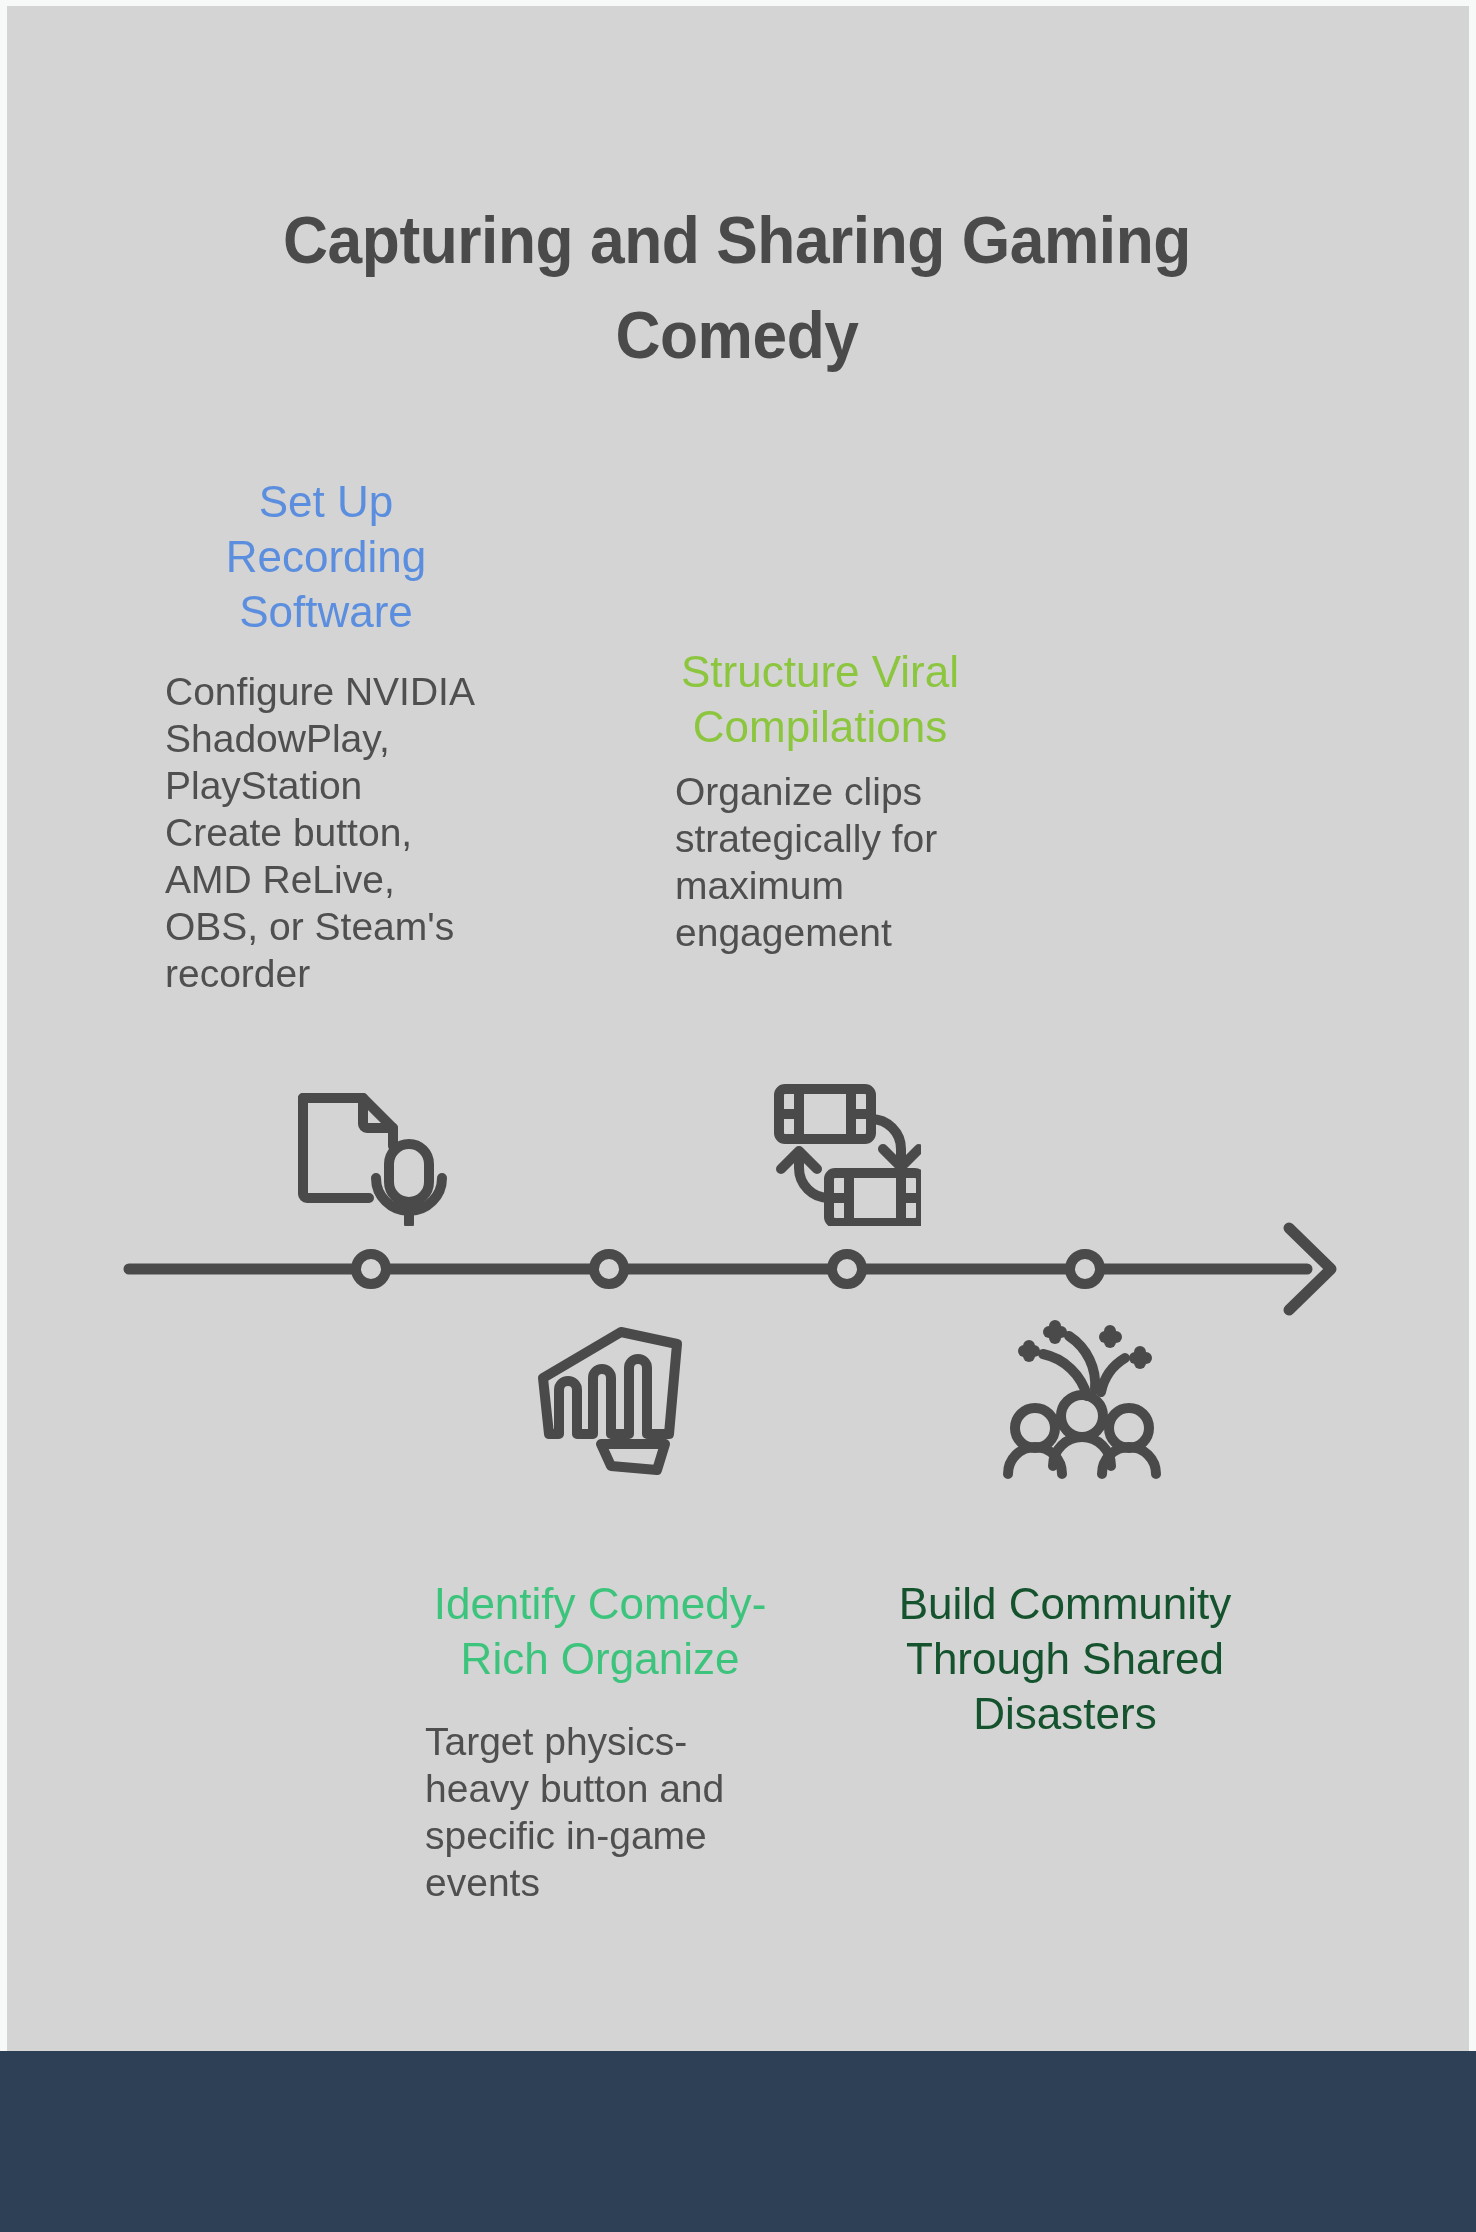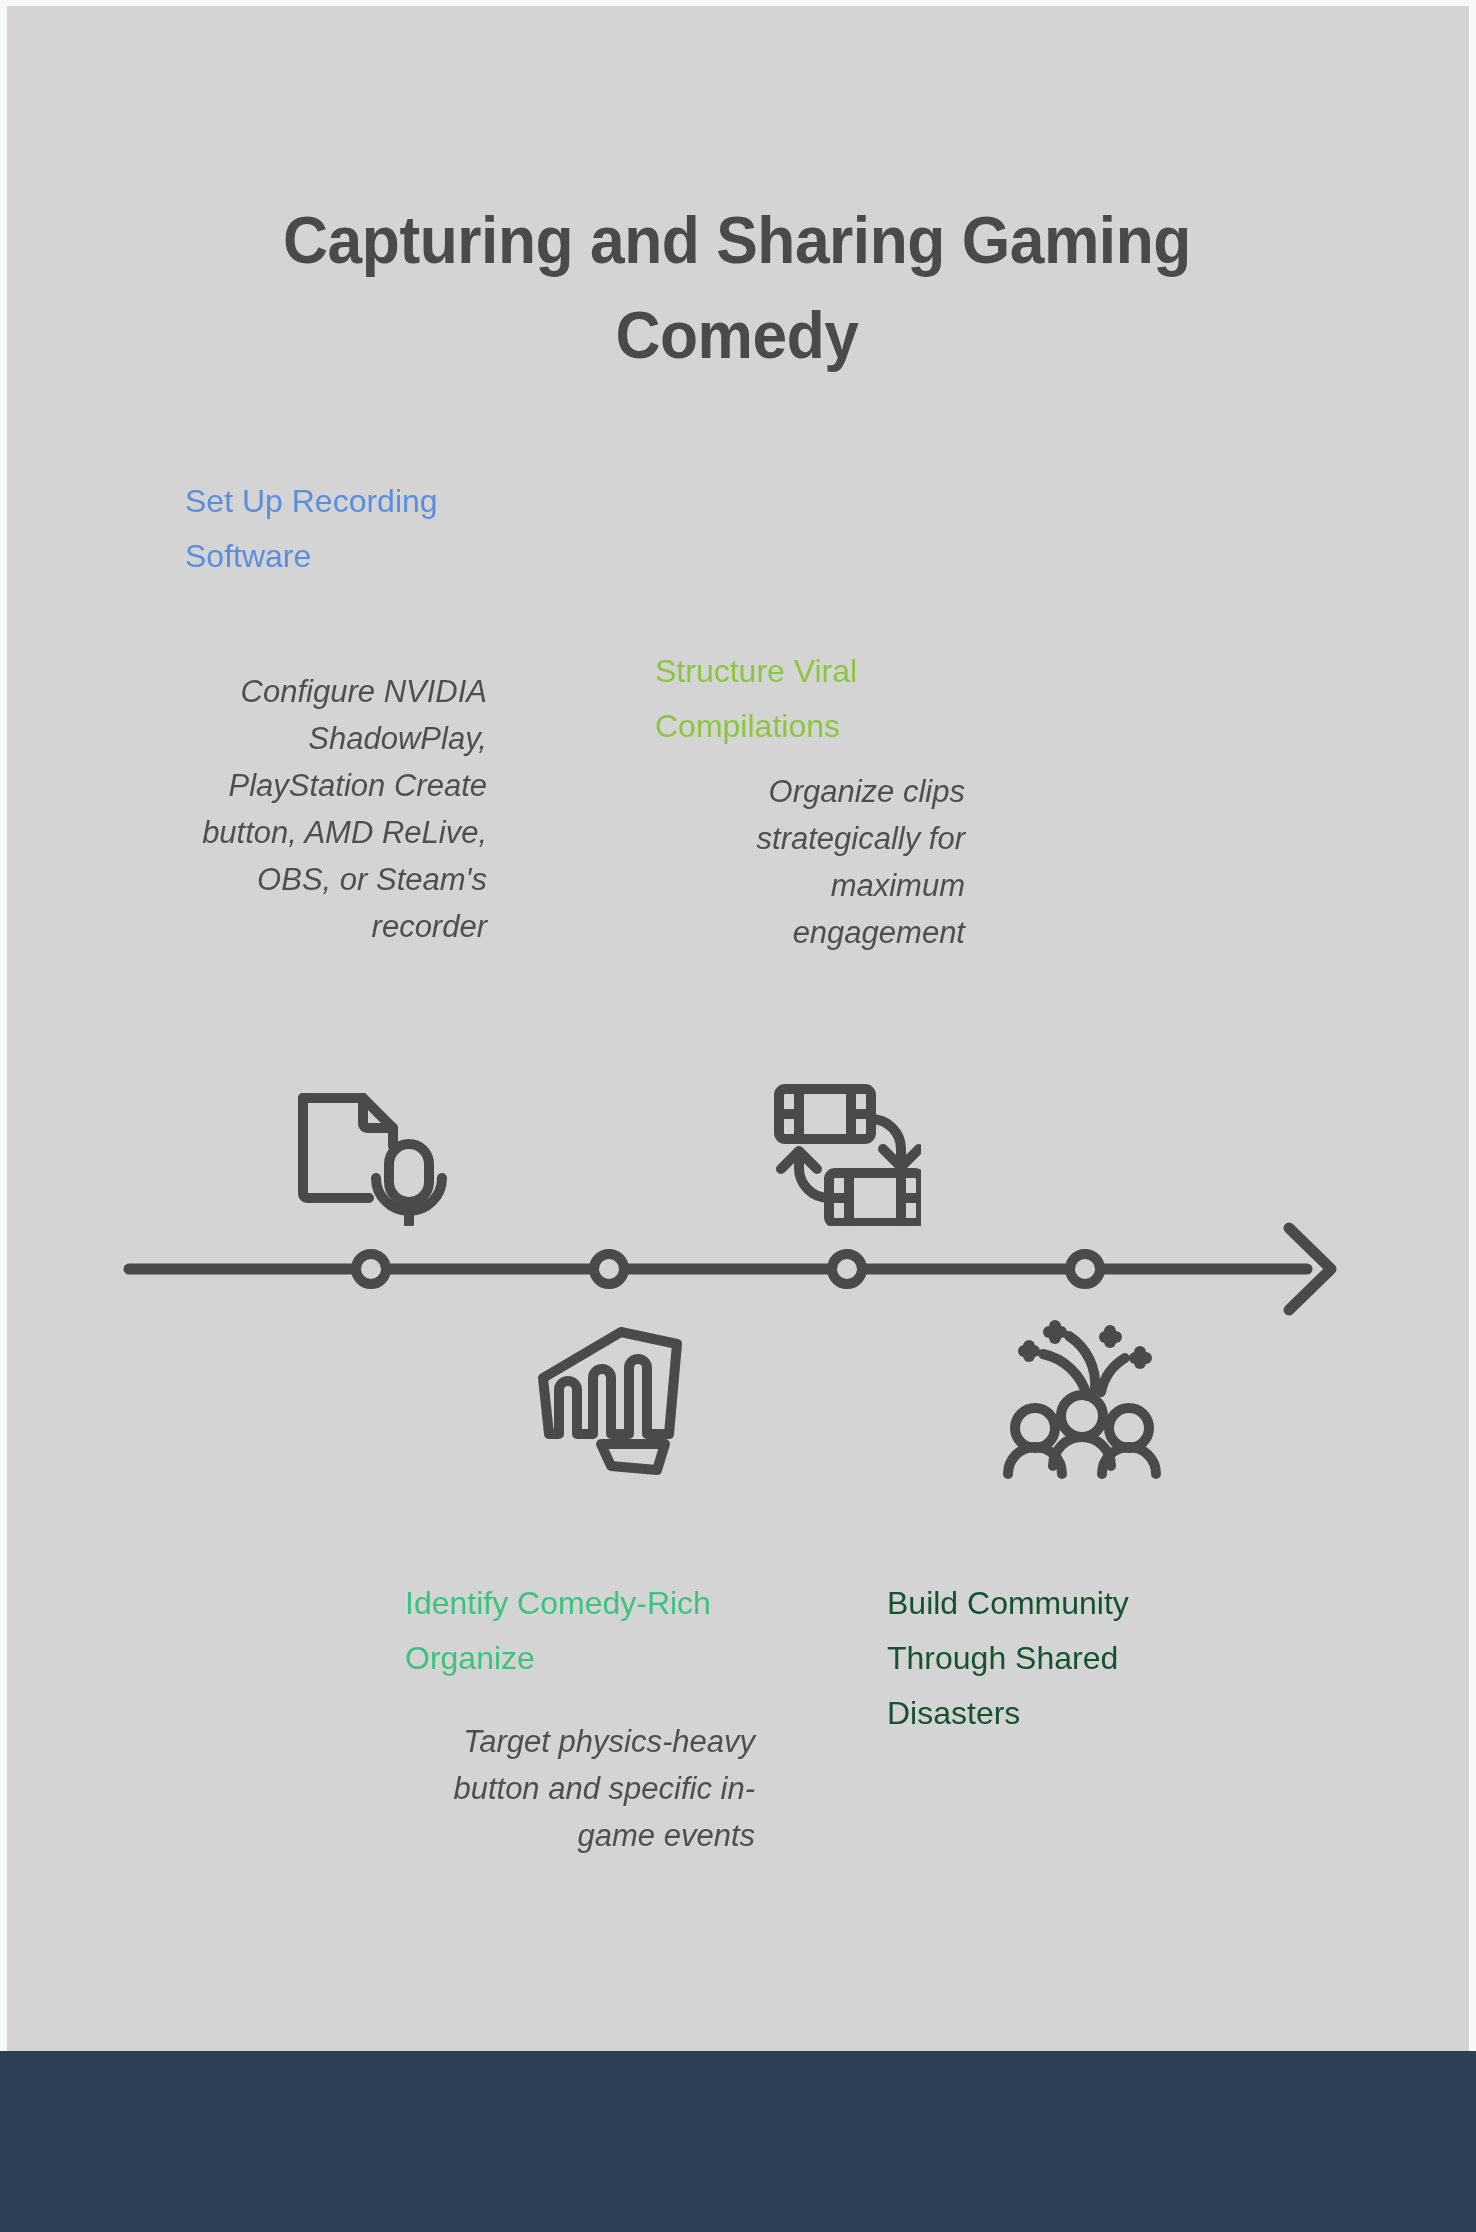--- a/index.html
+++ b/index.html
@@ -38,31 +38,31 @@
     color: #4a4a4a;
     letter-spacing: -0.5px;
     font-family: "Liberation Sans Narrow", "Liberation Sans", sans-serif;
     transform: scaleX(0.93);
     transform-origin: 50% 50%;
   }
 
   
   .stage-heading {
     position: absolute;
-    font-size: 32px;
+    text-align: center;
+    font-size: 44px;
     line-height: 55px;
     font-weight: normal;
   }
   .stage-body {
     position: absolute;
-    text-align: right;
-    font-size: 31px;
+    text-align: left;
+    font-size: 39px;
     line-height: 47px;
     color: #4f4f4f;
-    font-style: italic;
   }
 
   
   #s1-heading { left: 178px; top: 468px;  width: 282px; color: #5b8ede; }
   #s1-body    { left: 158px; top: 662px;  width: 322px; }
 
   
   #s2-heading { left: 648px; top: 638px;  width: 330px; color: #8cc63e; }
   #s2-body    { left: 668px; top: 762px;  width: 290px; }
 

